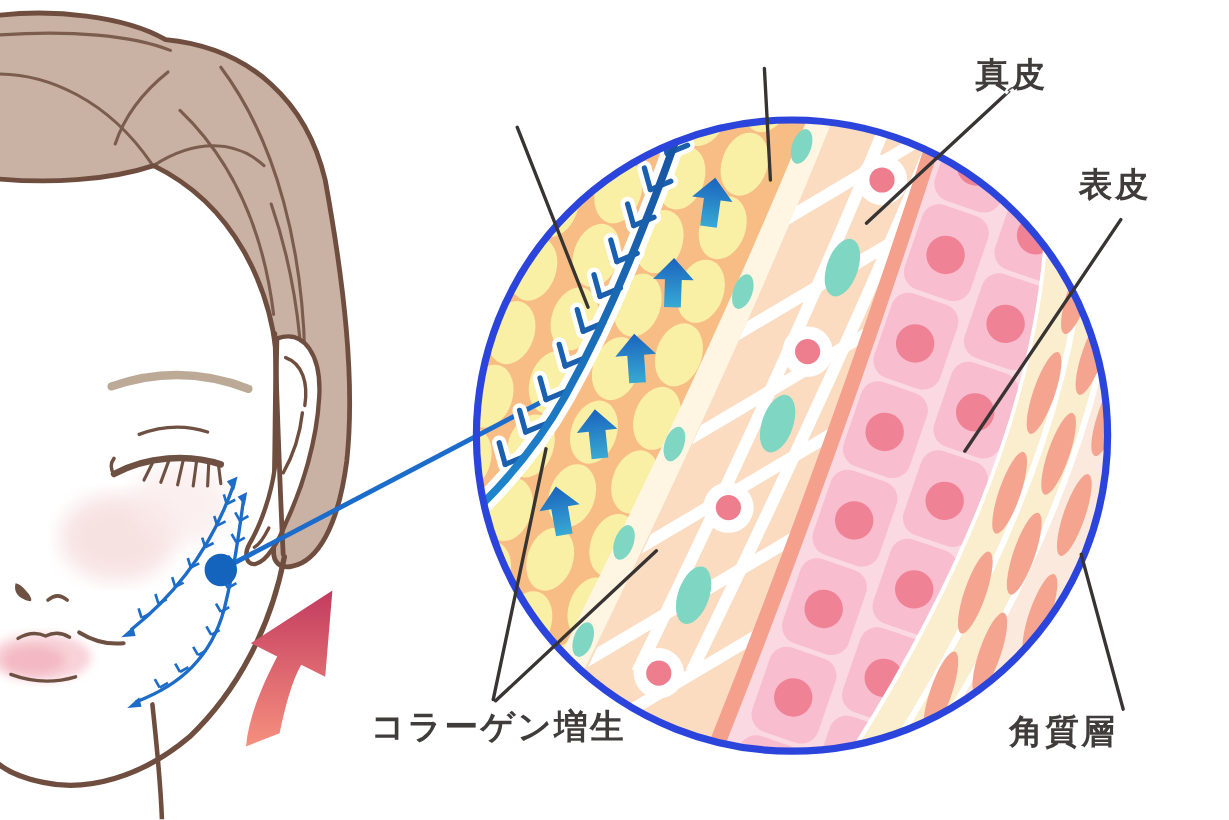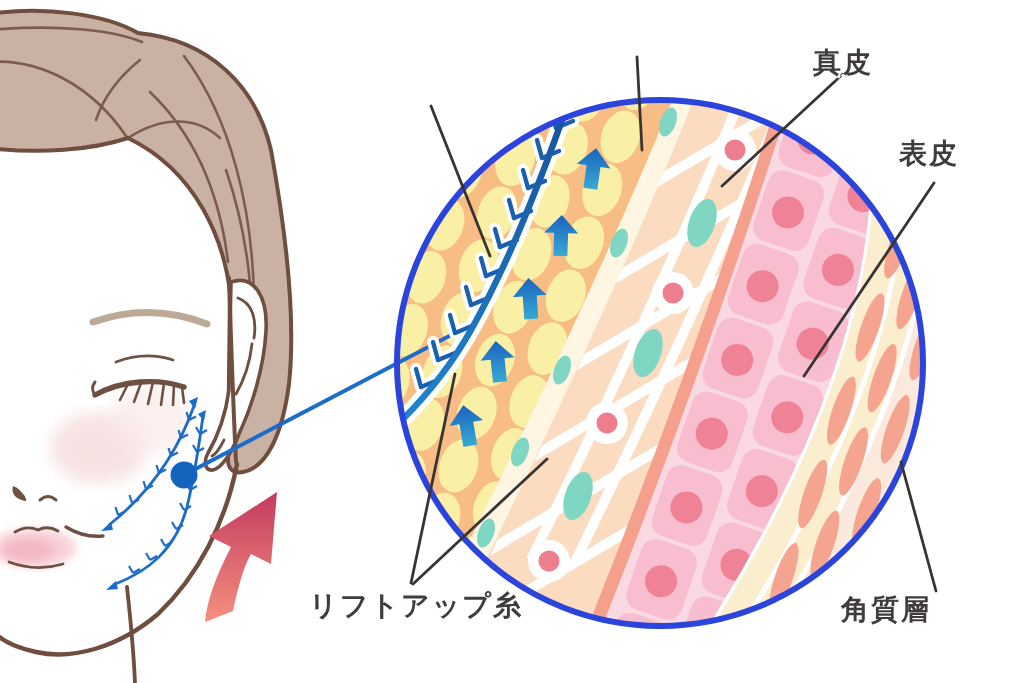--- a/index.html
+++ b/index.html
@@ -376,15 +376,15 @@
     <line x1="845" y1="72" x2="722" y2="186"></line>
     <line x1="934" y1="183" x2="804" y2="376"></line>
     <line x1="936" y1="591" x2="901" y2="462"></line>
     <line x1="411" y1="583" x2="455" y2="374"></line>
     <line x1="413" y1="584" x2="547" y2="459"></line>
   </g>
 </svg>
 
 <div class="lbl" style="left:813px;top:48px">真皮</div>
 <div class="lbl" style="left:899px;top:139px">表皮</div>
-<div class="lbl" style="left:309px;top:591px">リフトアップ糸</div>
+<div class="lbl" style="left:309px;top:591px">コラーゲン増生</div>
 <div class="lbl" style="left:841px;top:595px">角質層</div>
 </div>
 
 </body></html>

